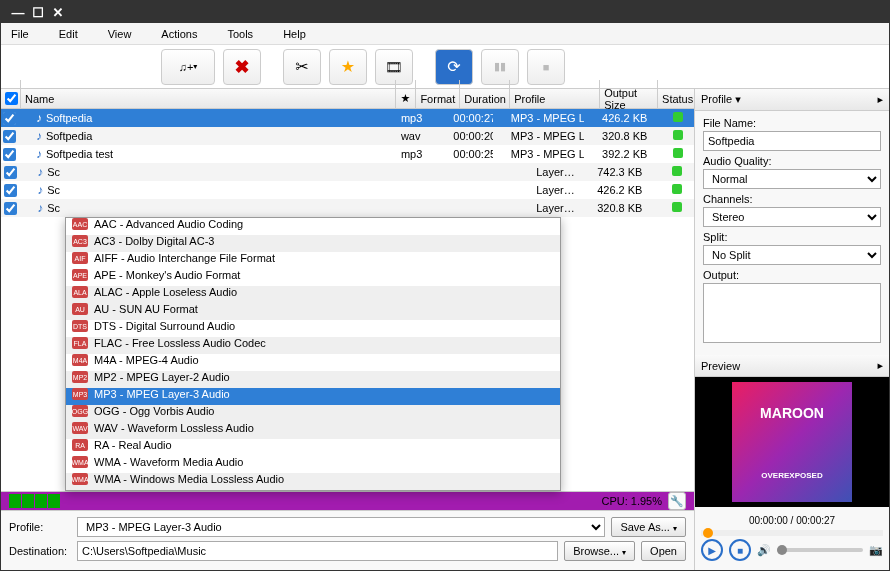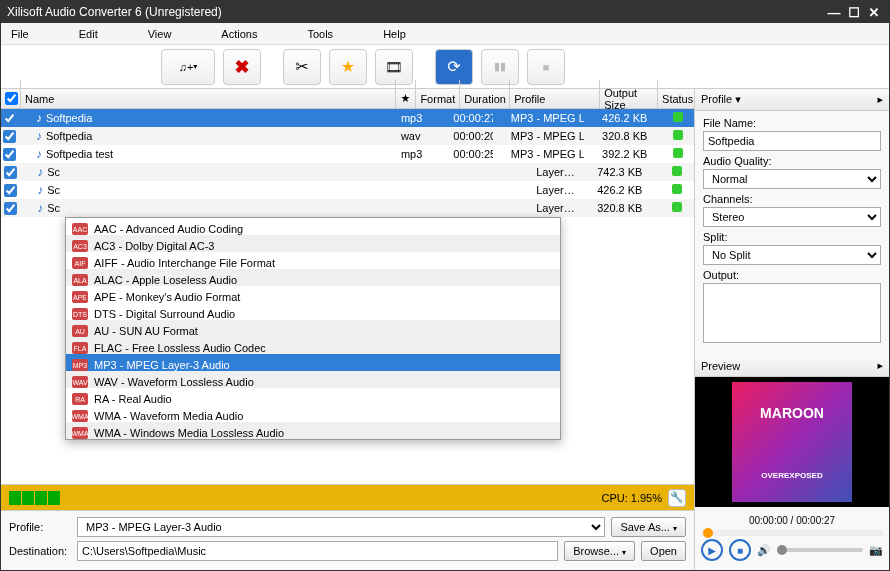--- a/index.html
+++ b/index.html
@@ -1,20 +1,20 @@
 <!DOCTYPE html>
 <html><head>
 <meta charset="utf-8">
 <style>
 * { margin: 0; padding: 0; box-sizing: border-box; font-family: Tahoma, Arial, sans-serif; font-size: 11px; }
 body { background: #fff; width: 890px; height: 571px; overflow: hidden; border: 1px solid #333; }
 .titlebar { background: #333; color: #fff; height: 22px; display: flex; align-items: center; padding: 0 6px; }
 .titlebar .title { flex: 1; font-size: 12px; }
 .titlebar .win-btn { width: 18px; height: 14px; margin-left: 2px; display: flex; align-items: center; justify-content: center; cursor: pointer; font-weight: bold; font-size: 13px; }
-.menubar { background: #f5f5f5; height: 22px; display: flex; align-items: center; padding: 0 10px; border-bottom: 1px solid #ddd; gap: 20px; }
+.menubar { background: #f5f5f5; height: 22px; display: flex; align-items: center; padding: 0 10px; border-bottom: 1px solid #ddd; }
 .menubar .menu { margin-right: 30px; cursor: pointer; }
 .toolbar { background: #fff; height: 44px; display: flex; align-items: center; padding: 0 160px; border-bottom: 1px solid #ccc; gap: 8px; }
 .tbtn { width: 38px; height: 36px; border: 1px solid #ccc; border-radius: 4px; display: flex; align-items: center; justify-content: center; cursor: pointer; background: linear-gradient(#fff,#eee); }
 .tbtn.wide { width: 54px; }
 .tsep { width: 6px; }
 .main { display: flex; height: 482px; }
 .left { width: 694px; display: flex; flex-direction: column; border-right: 1px solid #ccc; }
 .right { width: 194px; display: flex; flex-direction: column; background: #f8f8f8; }
 .table-head { background: linear-gradient(#fafafa,#e8e8e8); height: 20px; display: flex; align-items: center; border-bottom: 1px solid #ccc; font-size: 11px; }
 .th { border-right: 1px solid #ccc; padding: 0 4px; height: 37px; display: flex; align-items: center; overflow: hidden; }
@@ -22,26 +22,26 @@
 .row { height: 18px; display: flex; align-items: center; font-size: 11px; }
 .row.sel { background: #2f7fd6; color: #fff; }
 .row.alt { background: #f4f4f4; }
 .cell { padding: 0 4px; overflow: hidden; white-space: nowrap; margin-left: 14px; }
 .chk { width: 20px; display: flex; justify-content: center; }
 .chk input { accent-color: #2f7fd6; }
 .music-icon { color: #2a6fc9; font-size: 12px; margin-right: 4px; }
 .row.sel .music-icon { color: #fff; }
 .status-dot { width: 10px; height: 10px; background: #3c3; border-radius: 2px; display: inline-block; }
 .dropdown { position: relative; background: #fff; border: 1px solid #999; box-shadow: 0 3px 10px rgba(0,0,0,0.3); width: 496px; margin-left: 64px; }
-.dd-item { height: 17px; display: flex; align-items: flex-end; padding: 0 6px; gap: 6px; cursor: pointer; }
+.dd-item { height: 17px; display: flex; align-items: flex-start; padding: 0 6px; gap: 6px; cursor: pointer; }
 .dd-item.alt { background: #efefef; }
 .dd-item.sel { background: #2f7fd6; color: #fff; }
 .dd-icon { width: 16px; height: 12px; background: #c44; border-radius: 2px; font-size: 7px; color: #fff; display: flex; align-items: center; justify-content: center; }
 .spacer { flex: 1; }
-.footer-bar { height: 26px; background: #eab308; border-top: 1px solid #ccc; display: flex; align-items: center; padding: 0 8px; }
+.footer-bar { height: 26px; background: #a21caf; border-top: 1px solid #ccc; display: flex; align-items: center; padding: 0 8px; }
 .prog-box { display: flex; gap: 1px; }
 .prog-seg { width: 12px; height: 14px; background: #0a0; }
 .cpu { margin-left: auto; margin-right: 6px; }
 .tool-icon { width: 18px; height: 18px; border: 1px solid #bbb; border-radius: 3px; display: flex; align-items: center; justify-content: center; cursor: pointer; background: #fafafa; }
 .bottom-form { padding: 6px 8px; border-top: 1px solid #ccc; background: #f8f8f8; }
 .form-row { display: flex; align-items: center; gap: 6px; margin-bottom: 4px; }
 .form-row label { width: 62px; }
 .form-row select, .form-row input { flex: 1; height: 20px; border: 1px solid #aaa; padding: 0 4px; background: #fff; }
 .btn { height: 20px; border: 1px solid #999; background: linear-gradient(#fff,#e5e5e5); padding: 0 8px; cursor: pointer; border-radius: 2px; }
 .dd-arrow { font-size: 8px; }
@@ -59,21 +59,20 @@
 .play-btn { width: 22px; height: 22px; border: 2px solid #2a6fc9; border-radius: 50%; display: flex; align-items: center; justify-content: center; color: #2a6fc9; cursor: pointer; font-size: 10px; }
 .slider { flex: 1; height: 4px; background: #ccc; border-radius: 2px; position: relative; }
 .slider .thumb { position: absolute; left: 0; top: -3px; width: 10px; height: 10px; background: #888; border-radius: 50%; }
 .prog-line { height: 6px; background: #eee; position: relative; margin-bottom: 3px; }
 .prog-line .dot { position: absolute; left: 2px; top: -2px; width: 10px; height: 10px; background: #f90; border-radius: 50%; }
 </style>
 </head>
 <body>
 
 <div class="titlebar">
-  <span class="title">Xilisoft Audio Converter 6 (Unregistered)</span>
   <span class="win-btn">—</span>
   <span class="win-btn">☐</span>
   <span class="win-btn">✕</span>
 </div>
 
 <div class="menubar">
   <span class="menu">File</span>
   <span class="menu">Edit</span>
   <span class="menu">View</span>
   <span class="menu">Actions</span>
@@ -197,43 +196,55 @@
           <span>AAC - Advanced Audio Coding</span>
         </div>
         <div class="dd-item alt">
           <span class="dd-icon">AC3</span>
           <span>AC3 - Dolby Digital AC-3</span>
         </div>
         <div class="dd-item">
           <span class="dd-icon">AIF</span>
           <span>AIFF - Audio Interchange File Format</span>
         </div>
+        <div class="dd-item">
+          <span class="dd-icon">APE</span>
+          <span>APE - Monkey's Audio Format</span>
+        </div>
         <div class="dd-item alt">
           <span class="dd-icon">ALA</span>
           <span>ALAC - Apple Loseless Audio</span>
         </div>
-        <div class="dd-item">
-          <span class="dd-icon">APE</span>
-          <span>APE - Monkey's Audio Format</span>
+        <div class="dd-item alt">
+          <span class="dd-icon">AU </span>
+          <span>AU - SUN AU Format</span>
         </div>
         <div class="dd-item">
           <span class="dd-icon">DTS</span>
           <span>DTS - Digital Surround Audio</span>
         </div>
         <div class="dd-item alt">
-          <span class="dd-icon">AU </span>
-          <span>AU - SUN AU Format</span>
-        </div>
-        <div class="dd-item alt">
           <span class="dd-icon">FLA</span>
           <span>FLAC - Free Lossless Audio Codec</span>
+        </div>
+        <div class="dd-item">
+          <span class="dd-icon">M4A</span>
+          <span>M4A - MPEG-4 Audio</span>
+        </div>
+        <div class="dd-item alt">
+          <span class="dd-icon">MP2</span>
+          <span>MP2 - MPEG Layer-2 Audio</span>
         </div>
         <div class="dd-item sel">
           <span class="dd-icon">MP3</span>
           <span>MP3 - MPEG Layer-3 Audio</span>
+        </div>
+        <div class="dd-item alt">
+          <span class="dd-icon">OGG</span>
+          <span>OGG - Ogg Vorbis Audio</span>
         </div>
         <div class="dd-item alt">
           <span class="dd-icon">WAV</span>
           <span>WAV - Waveform Lossless Audio</span>
         </div>
         <div class="dd-item">
           <span class="dd-icon">RA </span>
           <span>RA - Real Audio</span>
         </div>
         <div class="dd-item">

